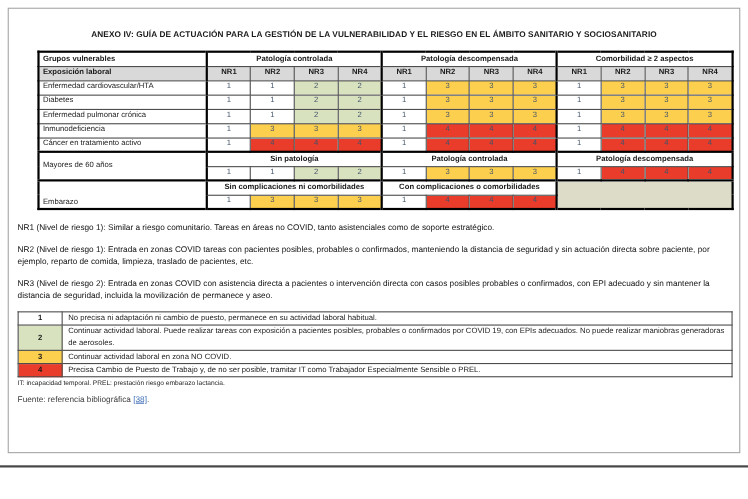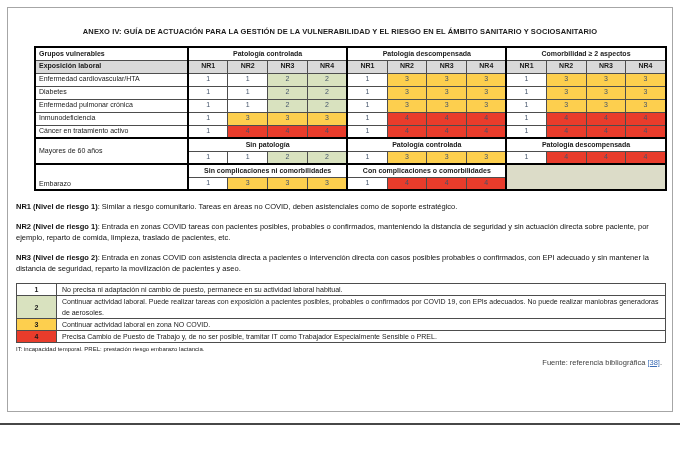--- a/index.html
+++ b/index.html
@@ -40,34 +40,34 @@
   .matrix .v2{ background:var(--green);}
   .matrix .v3{ background:var(--yellow);}
   .matrix .v4{ background:var(--red);}
   .matrix .gb{ border-left:2px solid #000;}
   .matrix tr.section td, .matrix tr.section th{ border-top:2px solid #000;}
   .matrix .empty{ background:var(--beige);}
   .matrix .vbottom{ vertical-align:bottom;}
   
   .notes{ margin-top:10px; width:655px;}
   .note{ font-size:7.5px; line-height:11px; margin-bottom:9px; color:#111;}
-  .note b{ font-weight:bold;text-align:center;}
+  .note b{ font-weight:normal;text-align:center;}
   
   table.legend{
     border-collapse:collapse; table-layout:fixed; width:650px; margin-top:1px;
     border:1px solid #000;
   }
   .legend td{
     border:1px solid #4d4d4d; font-size:7px; line-height:11px; padding:0 5px;
     height:12px;
   }
   .legend .num{ width:40px; text-align:center; font-weight:bold;}
   
   .footnote{ font-size:6px; color:#222; margin-top:3px;}
-  .source{ font-size:7.5px; color:#404040; text-align:right; margin-top:6px; padding-right:2px;}
+  .source{ font-size:7.5px; color:#404040; margin-top:6px; padding-right:2px;}
   .source a{ color:var(--link); text-decoration:underline; cursor:pointer;}
   .caption-divider{ border-top:2px solid #474747; margin-top:11px;}
   .caption{ font-size:10.5px; color:#262626; margin:7px 0 0 8px; letter-spacing:.1px;}
   .caption b{ font-weight:bold;}
 </style>
 </head>
 <body>
 
 <div class="page">
   <div class="figure-box">
@@ -220,23 +220,23 @@
             <td class="val v3">3</td>
             <td class="val v1 gb">1</td>
             <td class="val v4">4</td>
             <td class="val v4">4</td>
             <td class="val v4">4</td>
           </tr>
         </tbody>
     </table>
 
     <div class="notes">
-      <p class="note"><b>NR1 (Nivel de riesgo 1)</b><span>: Similar a riesgo comunitario. Tareas en áreas no COVID, deben asistenciales como de soporte estratégico.</span></p>
+      <p class="note"><b>NR1 (Nivel de riesgo 1)</b><span>: Similar a riesgo comunitario. Tareas en áreas no COVID, tanto asistenciales como de soporte estratégico.</span></p>
       <p class="note"><b>NR2 (Nivel de riesgo 1)</b><span>: Entrada en zonas COVID tareas con pacientes posibles, probables o confirmados, manteniendo la distancia de seguridad y sin actuación directa sobre paciente, por ejemplo, reparto de comida, limpieza, traslado de pacientes, etc.</span></p>
-      <p class="note"><b>NR3 (Nivel de riesgo 2)</b><span>: Entrada en zonas COVID con asistencia directa a pacientes o intervención directa con casos posibles probables o confirmados, con EPI adecuado y sin mantener la distancia de seguridad, reparto la movilización de pacientes y aseo.</span></p>
+      <p class="note"><b>NR3 (Nivel de riesgo 2)</b><span>: Entrada en zonas COVID con asistencia directa a pacientes o intervención directa con casos posibles probables o confirmados, con EPI adecuado y sin mantener la distancia de seguridad, incluida la movilización de permanece y aseo.</span></p>
     </div>
 
     <table class="legend">
       <tbody>
         <tr>
           <td class="num v1" style="background:#fff">1</td>
           <td>No precisa ni adaptación ni cambio de puesto, permanece en su actividad laboral habitual.</td>
         </tr>
         <tr>
           <td class="num" style="background:var(--green)">2</td>

